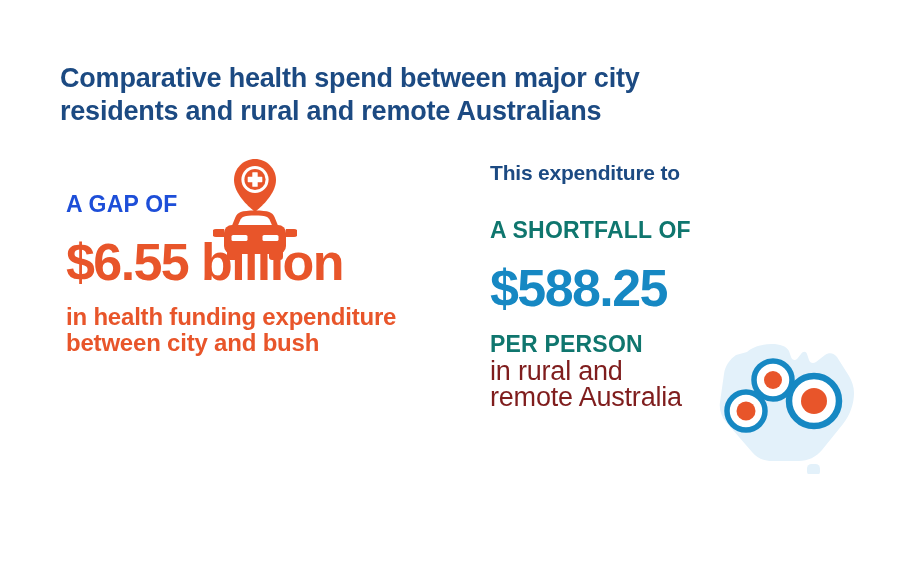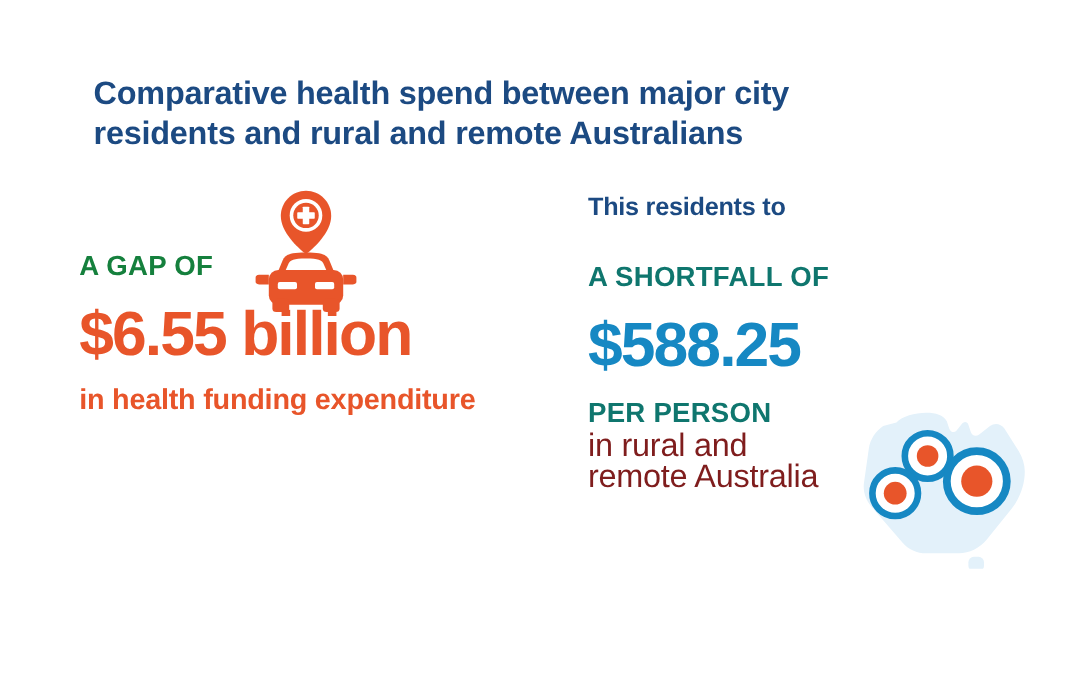--- a/index.html
+++ b/index.html
@@ -19,21 +19,21 @@
 
   #infographic {
     position: absolute;
     inset: 0;
     background: #ffffff;
   }
 
   
   .title {
     position: absolute;
-    left: 78px;
+    left: 60px;
     top: 62px;
     width: 760px;
     color: #1c4a82;
     font-size: 27px;
     font-weight: bold;
     line-height: 33px;
     letter-spacing: -0.2px;
   }
   .title-line { display: block; white-space: nowrap; }
 
@@ -51,21 +51,21 @@
     white-space: nowrap;
   }
 
   .label-caps {
     font-size: 23px;
     font-weight: bold;
     letter-spacing: 0.2px;
     line-height: 28px;
     white-space: nowrap;
   }
-  .label-caps.orange { color: #15803d; margin-top: 17px; }
+  .label-caps.orange { color: #1d4ed8; }
   .label-caps.blue   { color: #0f766e; }
 
   .bignum {
     font-size: 52px;
     font-weight: bold;
     line-height: 64px;
     letter-spacing: -1.6px;
     white-space: nowrap;
   }
   .bignum.orange { color: #e8552a; }
@@ -120,25 +120,26 @@
   </div>
 
   <div class="column col-left">
     <div class="gap-kicker-to-caps"></div>
     <div class="label-caps orange">A GAP OF</div>
     <div class="gap-caps-to-num"></div>
     <div class="bignum orange">$6.55 billion</div>
     <div class="gap-num-to-sub"></div>
     <div class="subtext orange">
       <span class="sub-line">in health funding expenditure</span>
+      <span class="sub-line">between city and bush</span>
     </div>
   </div>
 
   <div class="column col-right">
-    <div class="kicker">This residents to</div>
+    <div class="kicker">This expenditure to</div>
     <div class="gap-kicker-to-caps"></div>
     <div class="label-caps blue">A SHORTFALL OF</div>
     <div class="gap-caps-to-num"></div>
     <div class="bignum blue">$588.25</div>
     <div class="gap-num-to-sub"></div>
     <div class="label-caps blue">PER PERSON</div>
     <div class="subtext-reg">
       <span class="sub-line">in rural and</span>
       <span class="sub-line">remote Australia</span>
     </div>

